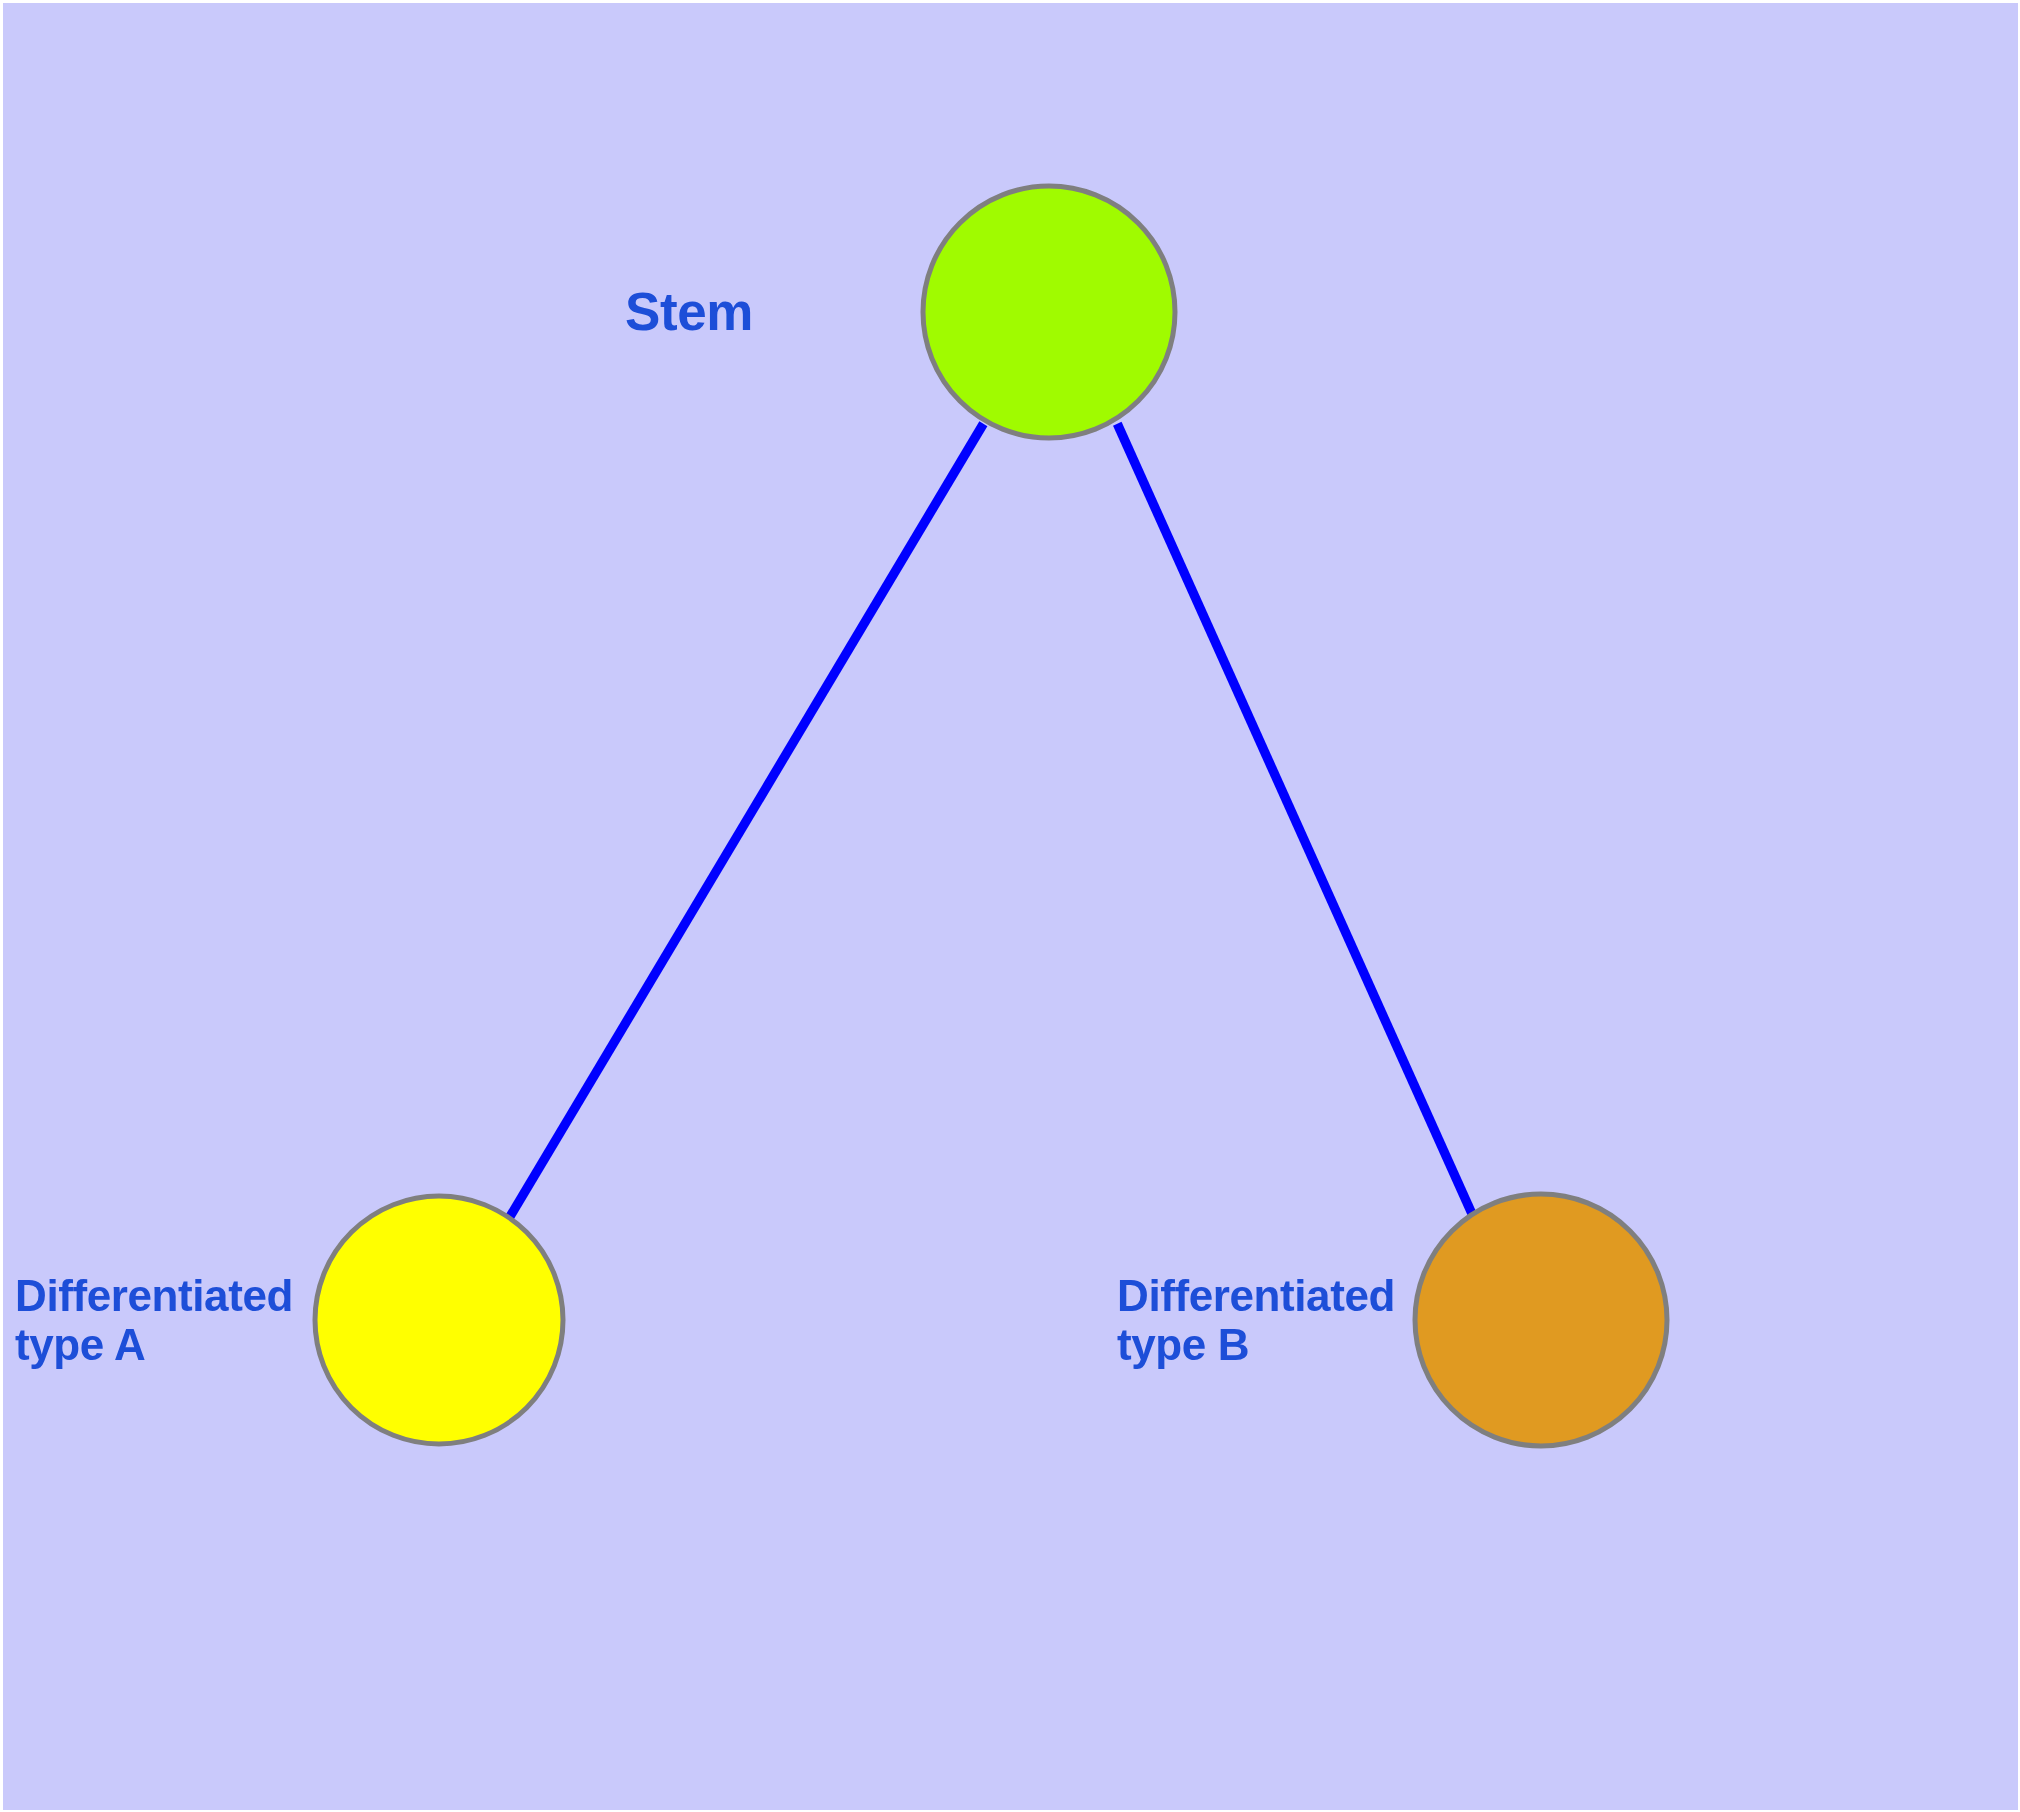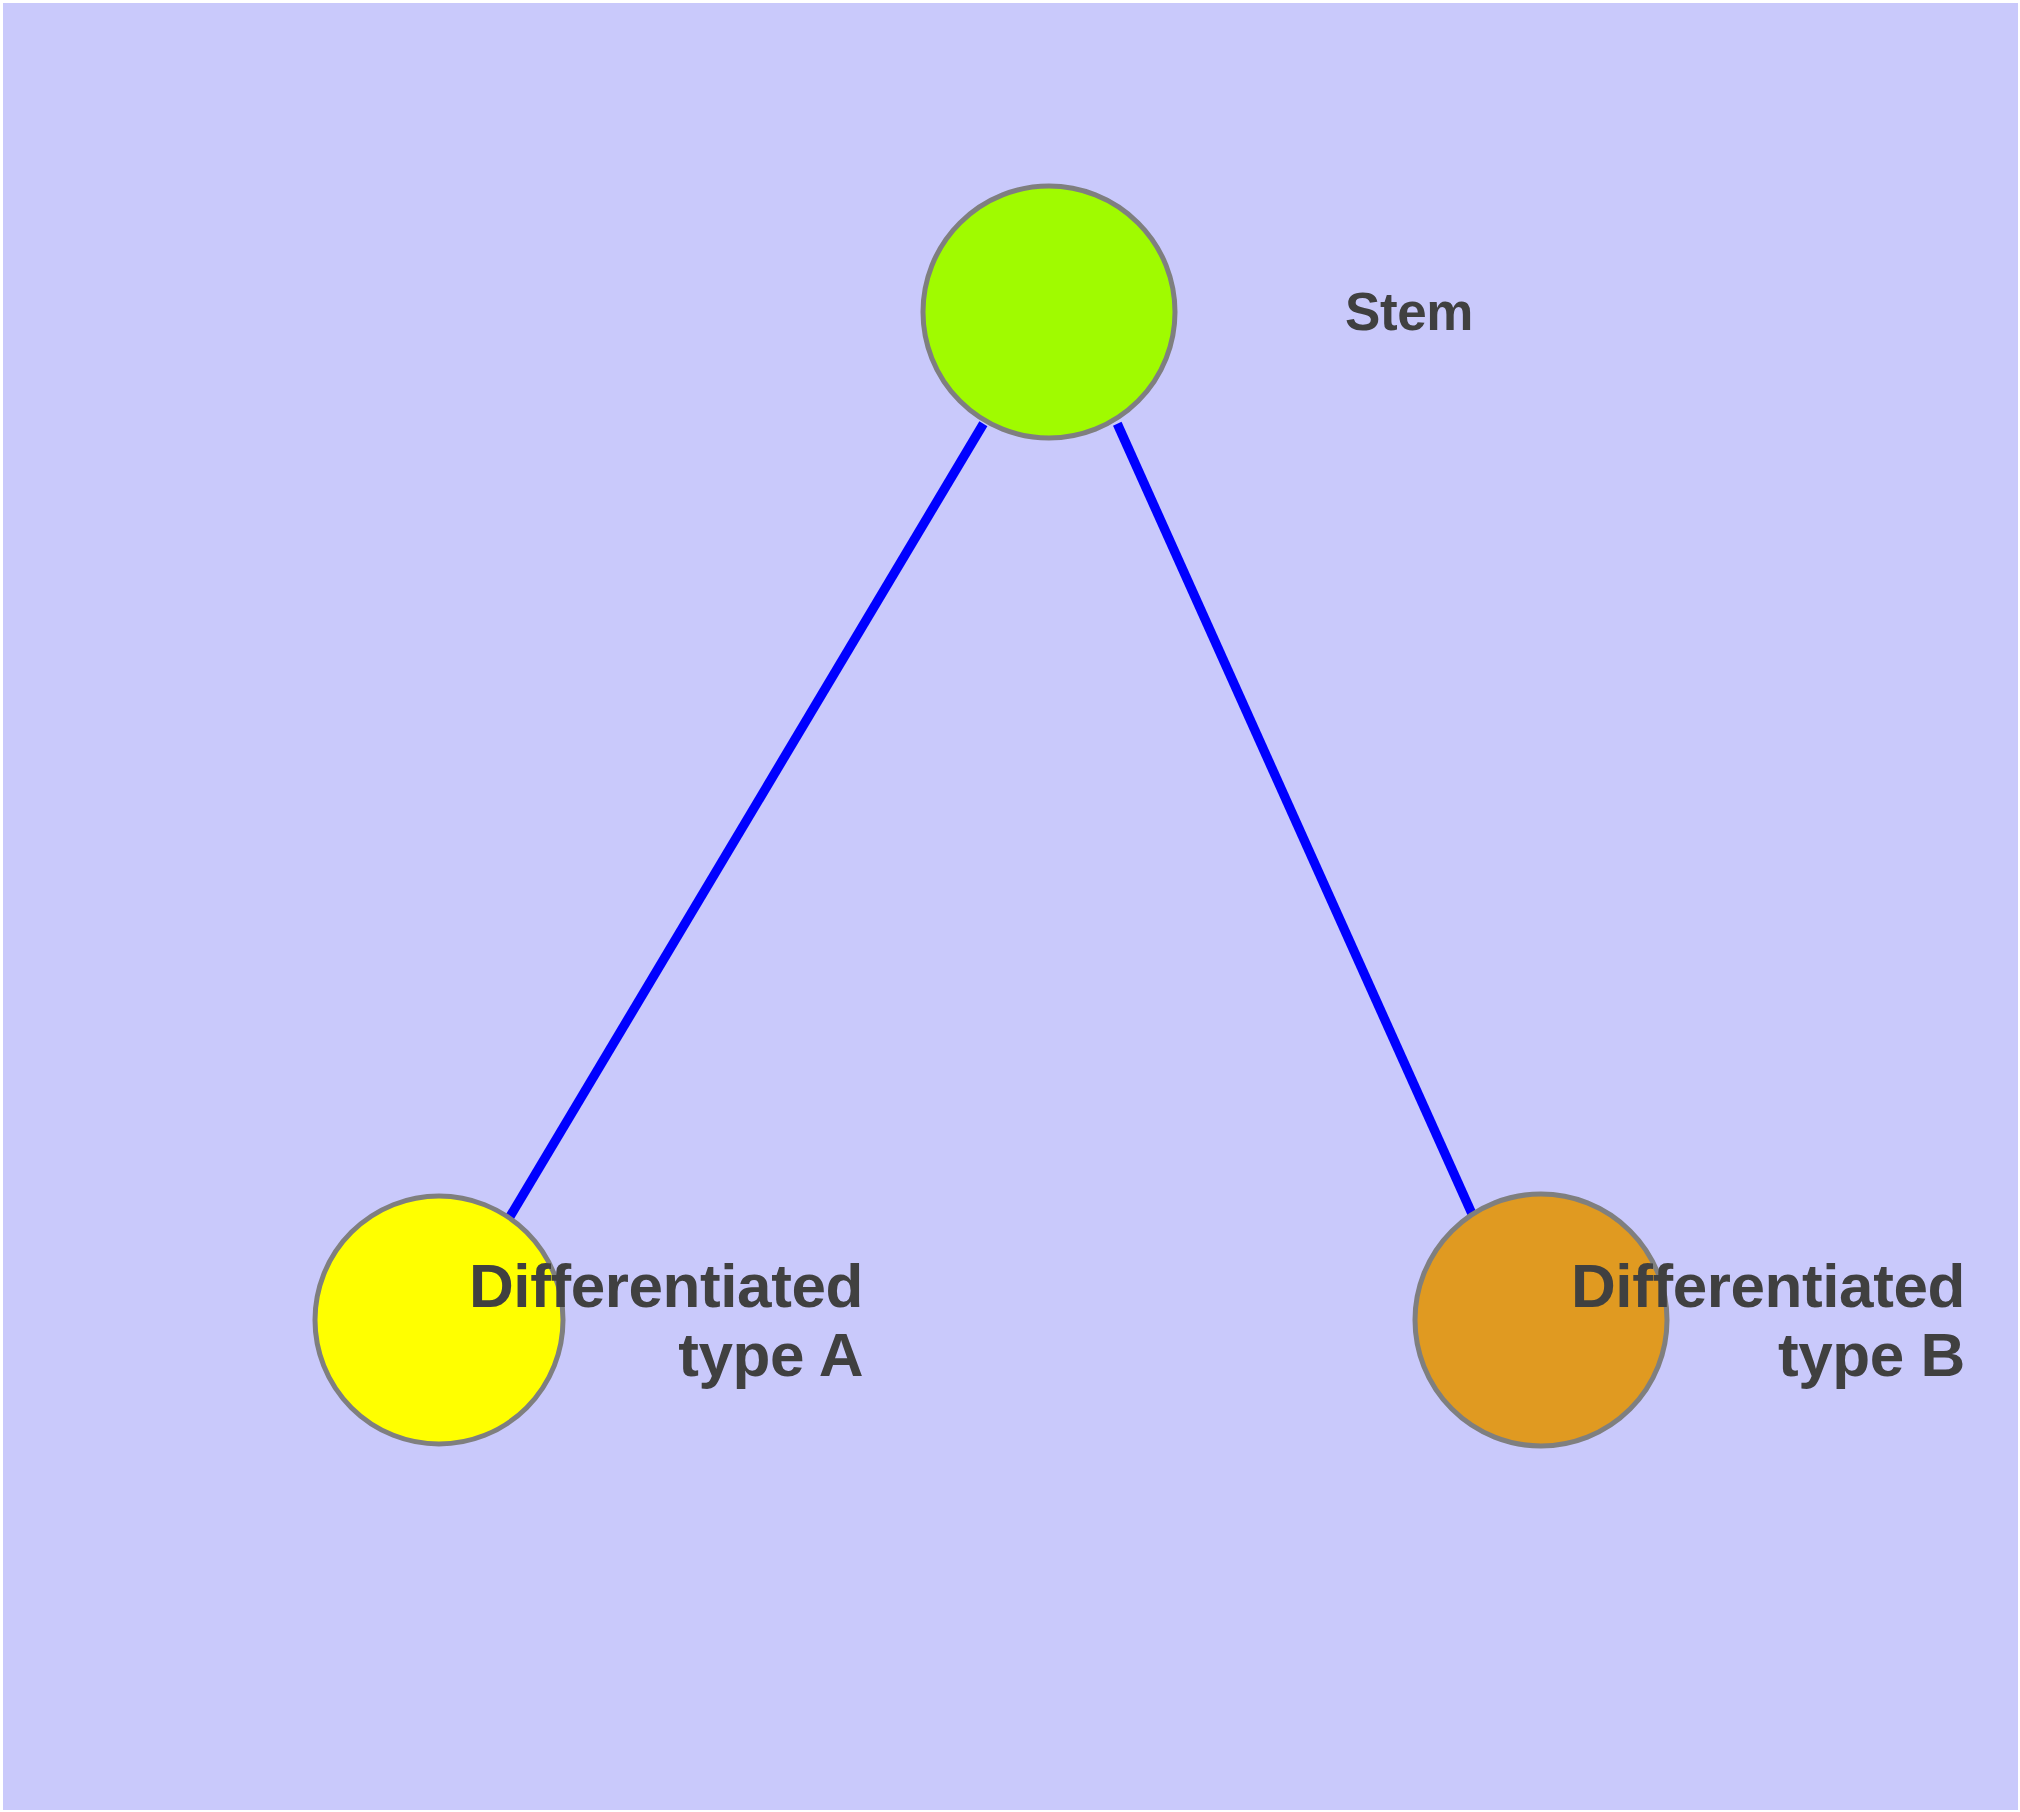--- a/index.html
+++ b/index.html
@@ -61,30 +61,30 @@
     border-radius: 50%;
     box-sizing: border-box;
     border: 5.1px solid #7f7f7f;
   }
 
   
   .node-label-wrap {
     position: absolute;
     transform: translate(-50%, -50%);
     width: 848px;
-    text-align: right;
-    color: #404040;
+    text-align: left;
+    color: #1d4ed8;
     font-weight: bold;
     line-height: 1.12;
     white-space: pre-line;
     pointer-events: none;
     z-index: 3;
   }
 
-  .label-big   { font-size: 62px; letter-spacing: -0.4px; }
+  .label-big   { font-size: 44px; letter-spacing: -0.4px; }
   .label-stem  { font-size: 53px; letter-spacing: -0.4px; }
 </style>
 </head>
 <body>
 
 <div id="canvas">
   <div id="plot-area">
 
     <svg id="edge-layer" viewBox="0 0 2384 2138" width="2021" height="1812" xmlns="http://www.w3.org/2000/svg" style="left:-2.5px; top:-2.5px;">
       <line x1="1160" y1="500" x2="600" y2="1438" stroke="#0000ff" stroke-width="11" stroke-linecap="butt"></line>

